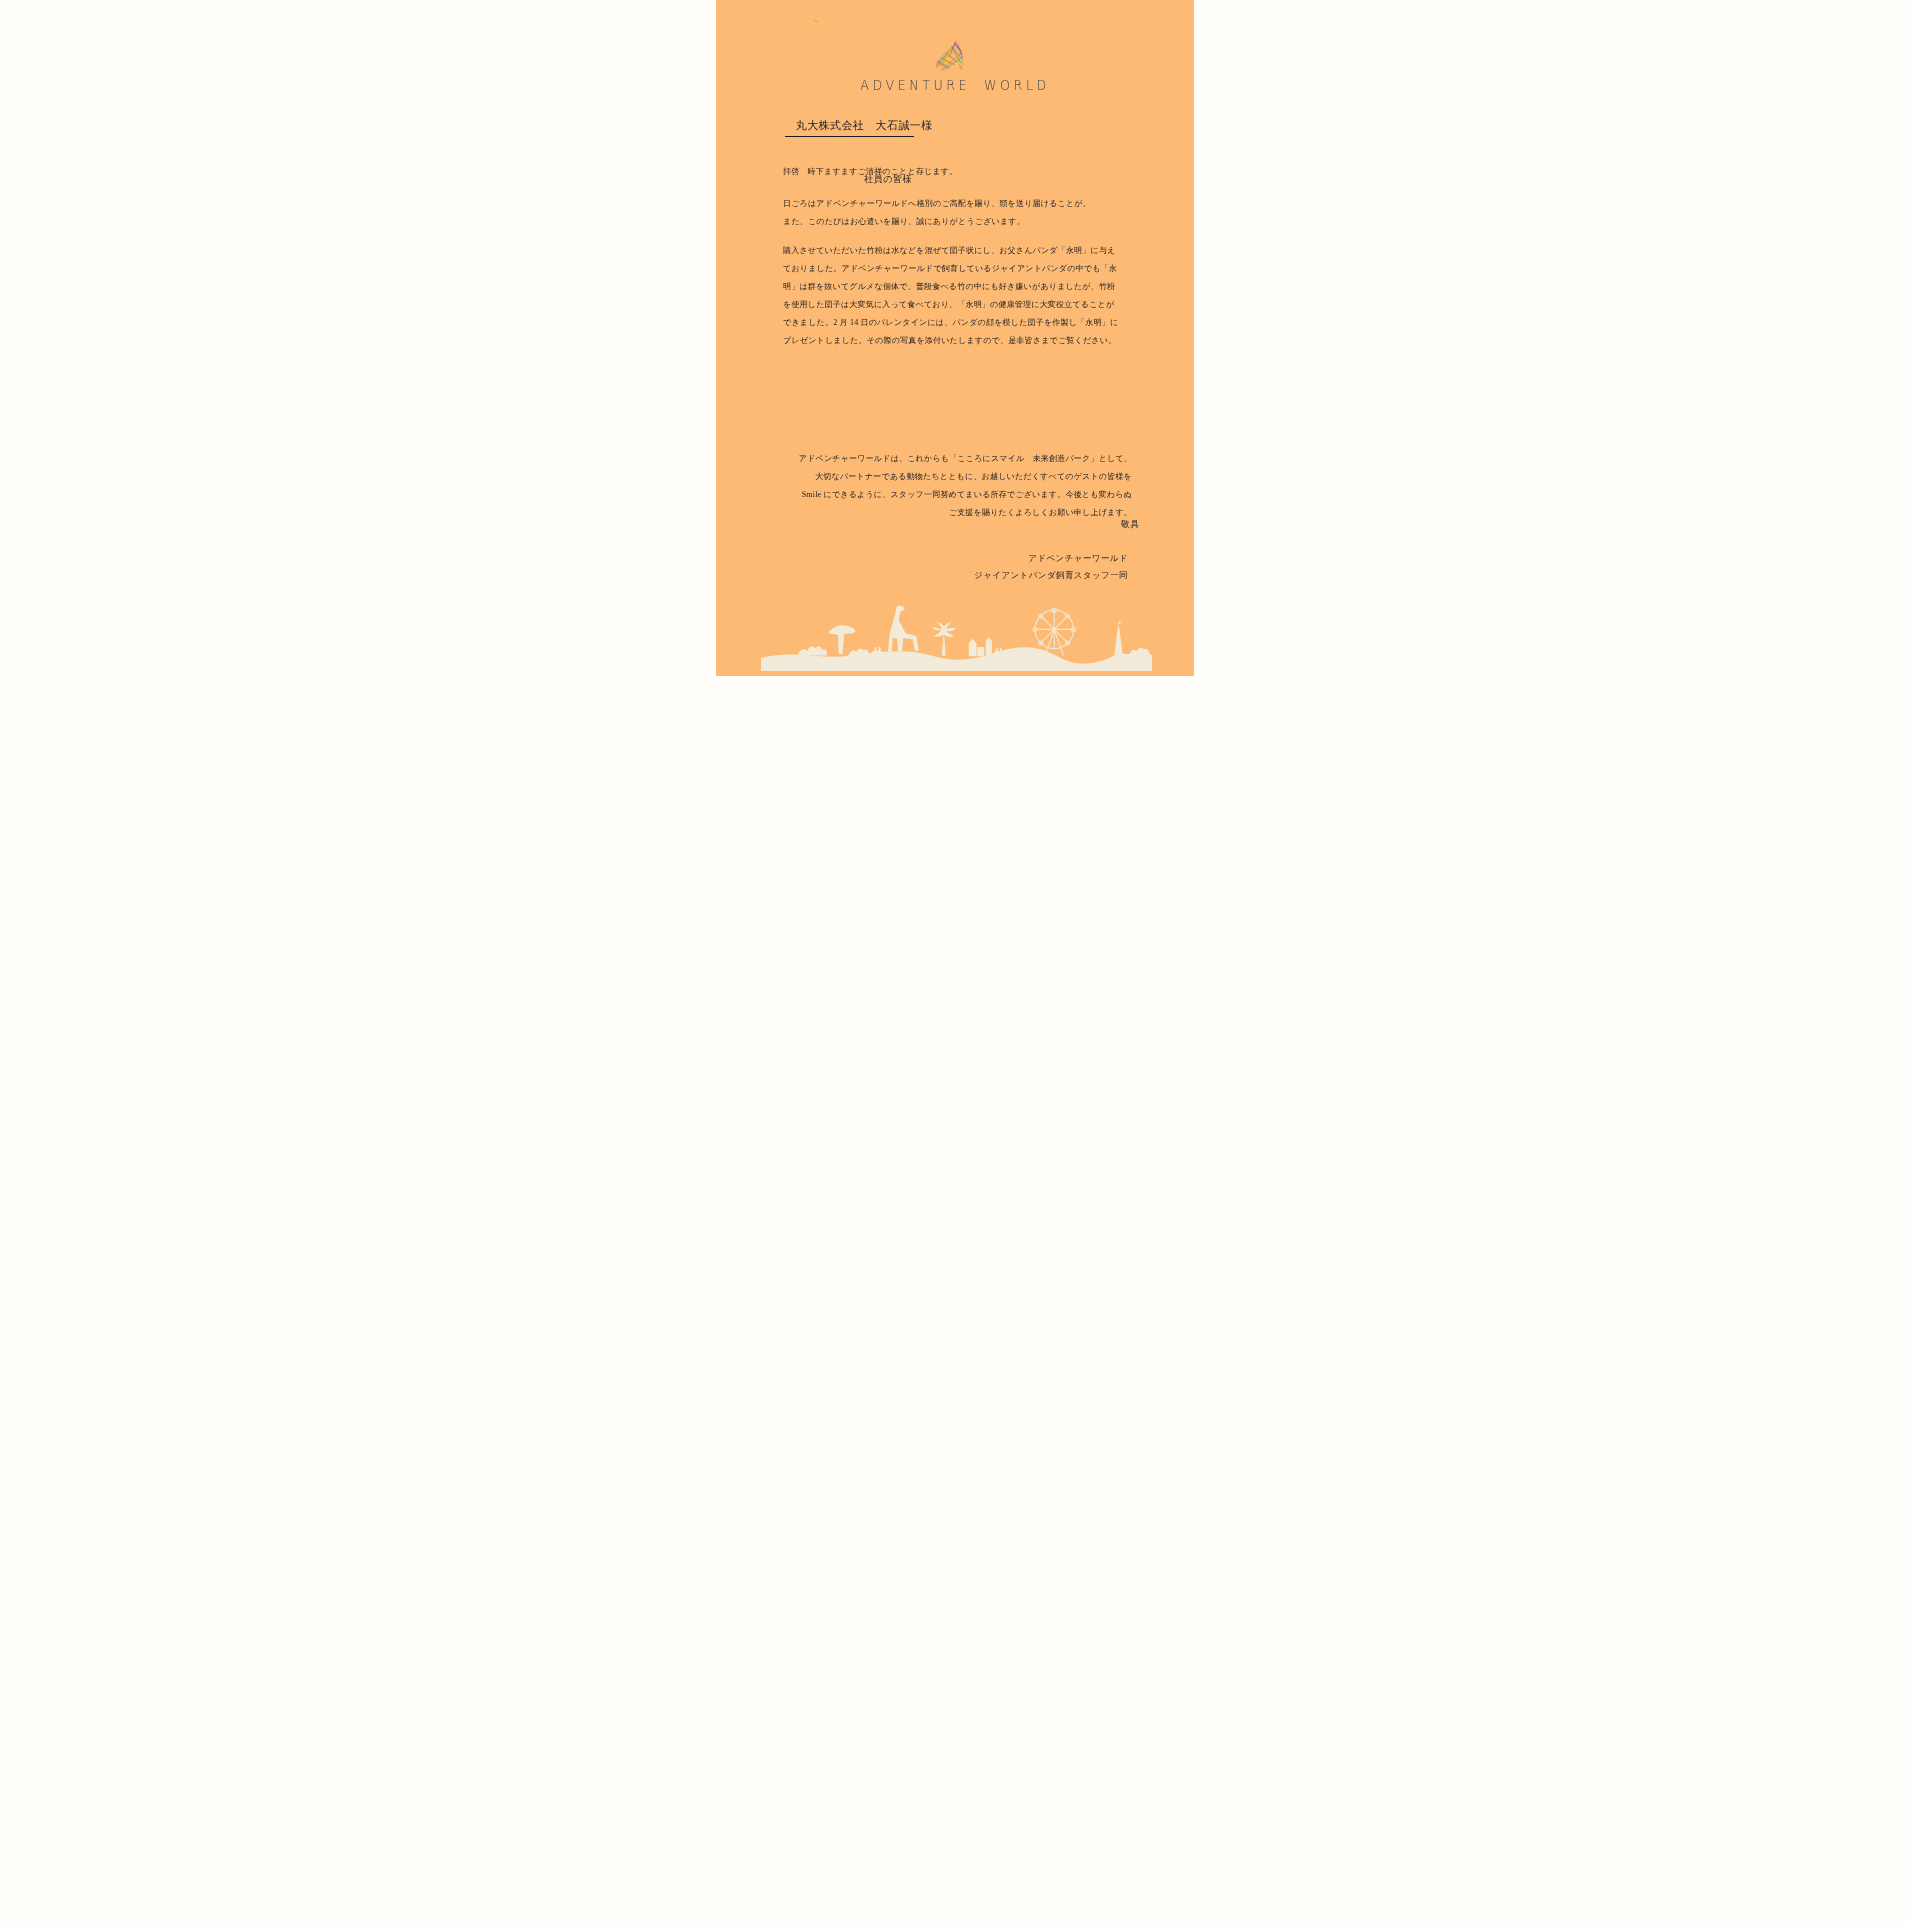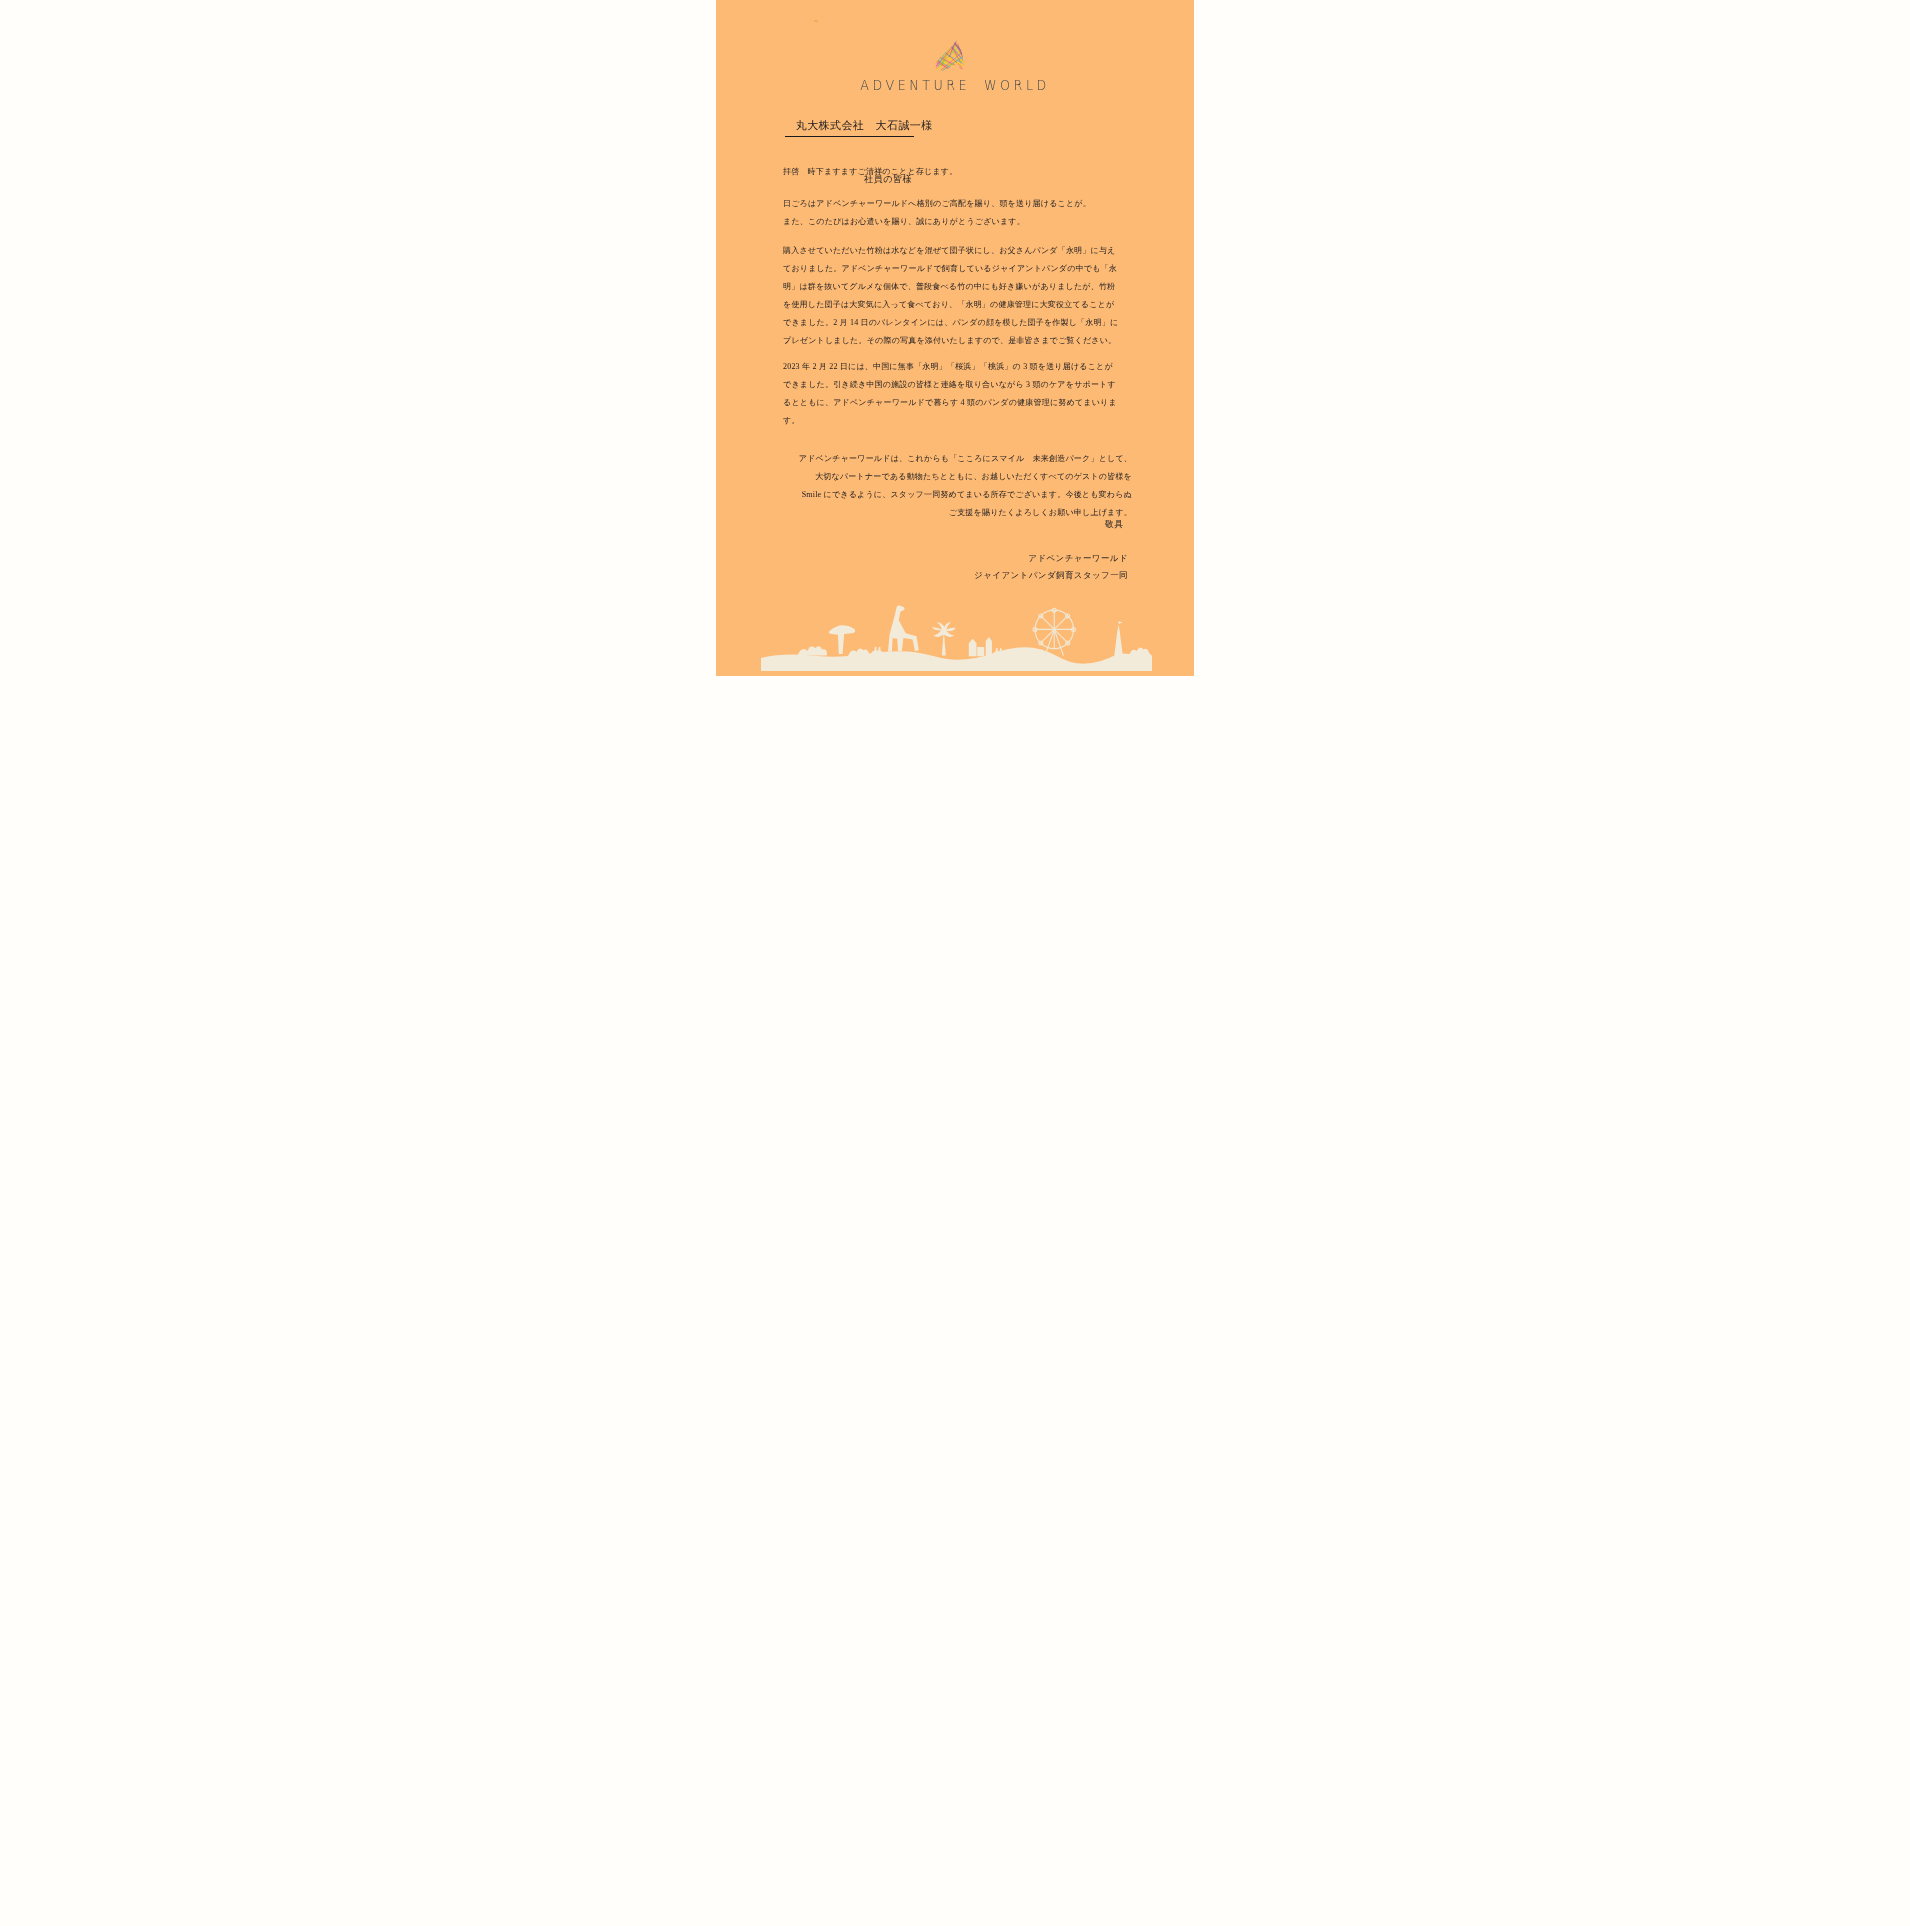--- a/index.html
+++ b/index.html
@@ -102,21 +102,21 @@
     height: 18px;
   }
   .greeting  { top: 163px; }
   .para-1    { top: 195px; }
   .para-2    { top: 242px; }
   .para-3    { top: 358px; }
   .para-4    { top: 450px; text-align: right; }
   .closing {
     position: absolute;
     top: 518px;
-    right: 70px;
+    right: 54px;
     font-size: 8.9px;
     letter-spacing: 0.8px;
   }
   .signature {
     position: absolute;
     top: 550px;
     right: 66px;
     text-align: right;
     font-size: 8.5px;
     line-height: 17.3px;
@@ -212,26 +212,20 @@
 
   <div class="bodytext para-2">
     <div class="line">購入させていただいた竹粉は水などを混ぜて団子状にし、お父さんパンダ「永明」に与え</div>
     <div class="line">ておりました。アドベンチャーワールドで飼育しているジャイアントパンダの中でも「永</div>
     <div class="line">明」は群を抜いてグルメな個体で、普段食べる竹の中にも好き嫌いがありましたが、竹粉</div>
     <div class="line">を使用した団子は大変気に入って食べており、「永明」の健康管理に大変役立てることが</div>
     <div class="line">できました。2 月 14 日のバレンタインには、パンダの顔を模した団子を作製し「永明」に</div>
     <div class="line">プレゼントしました。その際の写真を添付いたしますので、是非皆さまでご覧ください。</div>
   </div>
 
-  <div class="bodytext para-3">
-    <div class="line">2023 年 2 月 22 日には、中国に無事「永明」「桜浜」「桃浜」の 3 頭を送り届けることが</div>
-    <div class="line">できました。引き続き中国の施設の皆様と連絡を取り合いながら 3 頭のケアをサポートす</div>
-    <div class="line">るとともに、アドベンチャーワールドで暮らす 4 頭のパンダの健康管理に努めてまいりま</div>
-    <div class="line">す。</div>
-  </div>
 
   <div class="bodytext para-4">
     <div class="line">　アドベンチャーワールドは、これからも「こころにスマイル　未来創造パーク」として、</div>
     <div class="line">大切なパートナーである動物たちとともに、お越しいただくすべてのゲストの皆様を</div>
     <div class="line">Smile にできるように、スタッフ一同努めてまいる所存でございます。今後とも変わらぬ</div>
     <div class="line">ご支援を賜りたくよろしくお願い申し上げます。</div>
   </div>
 
   <div class="closing">敬具</div>
 

